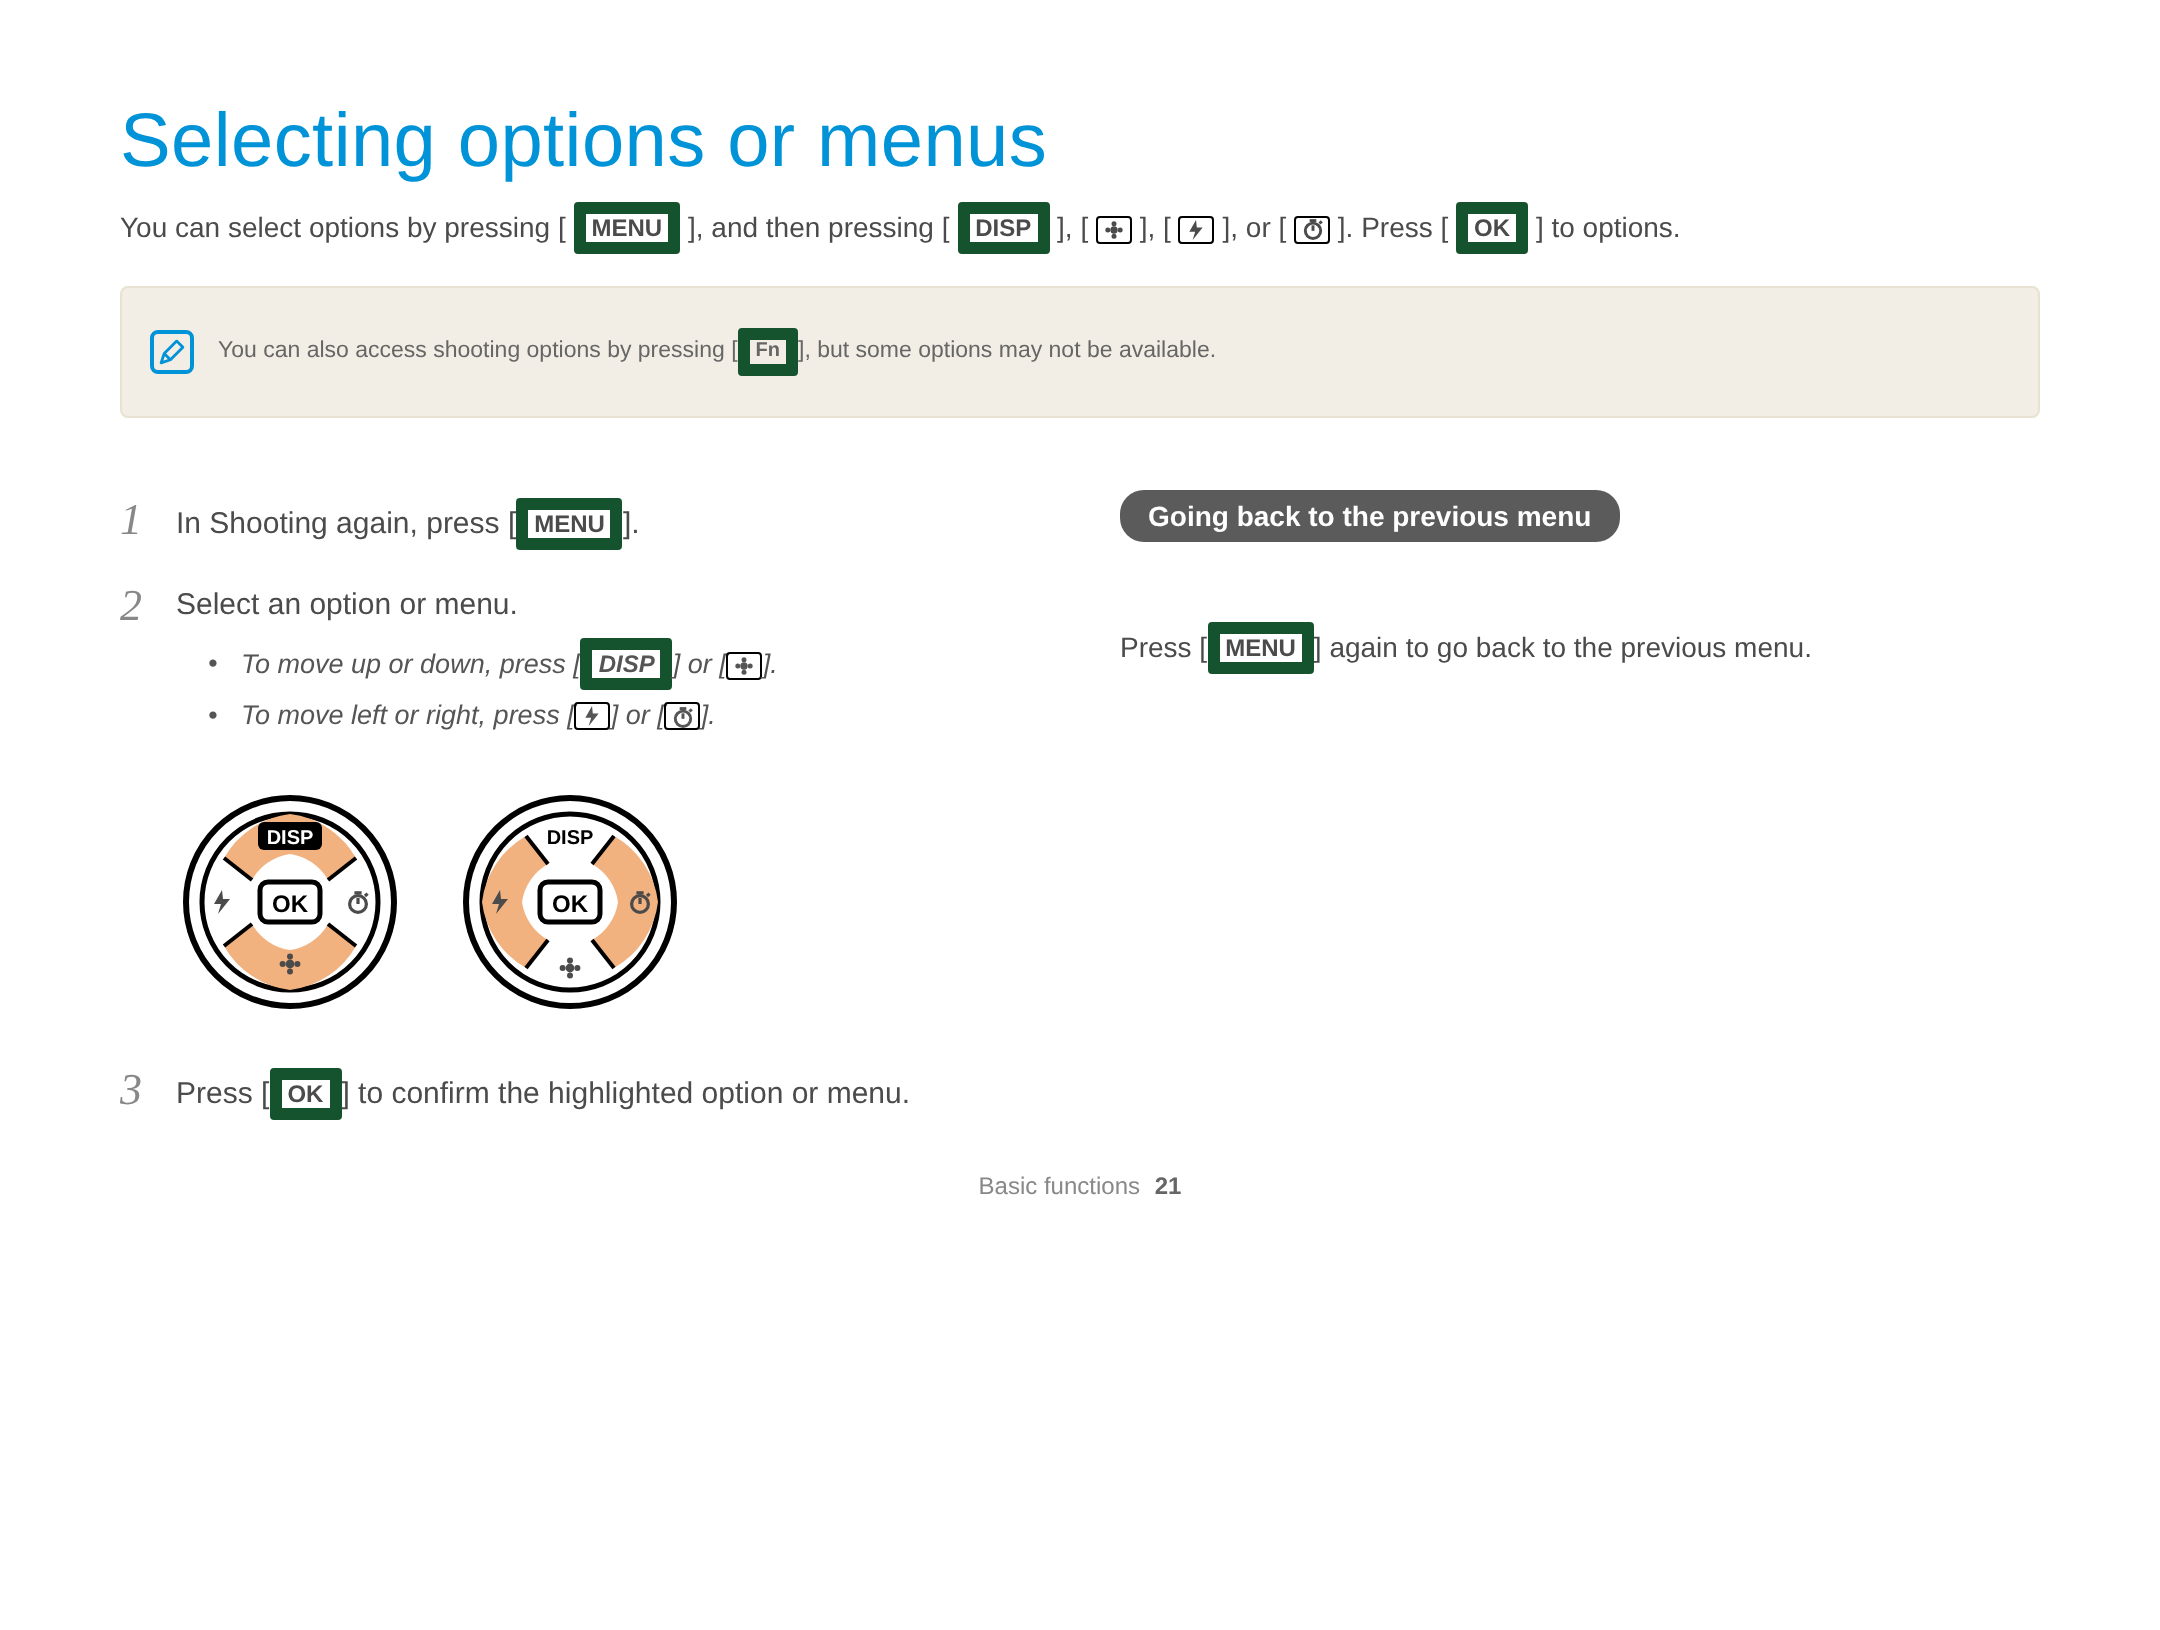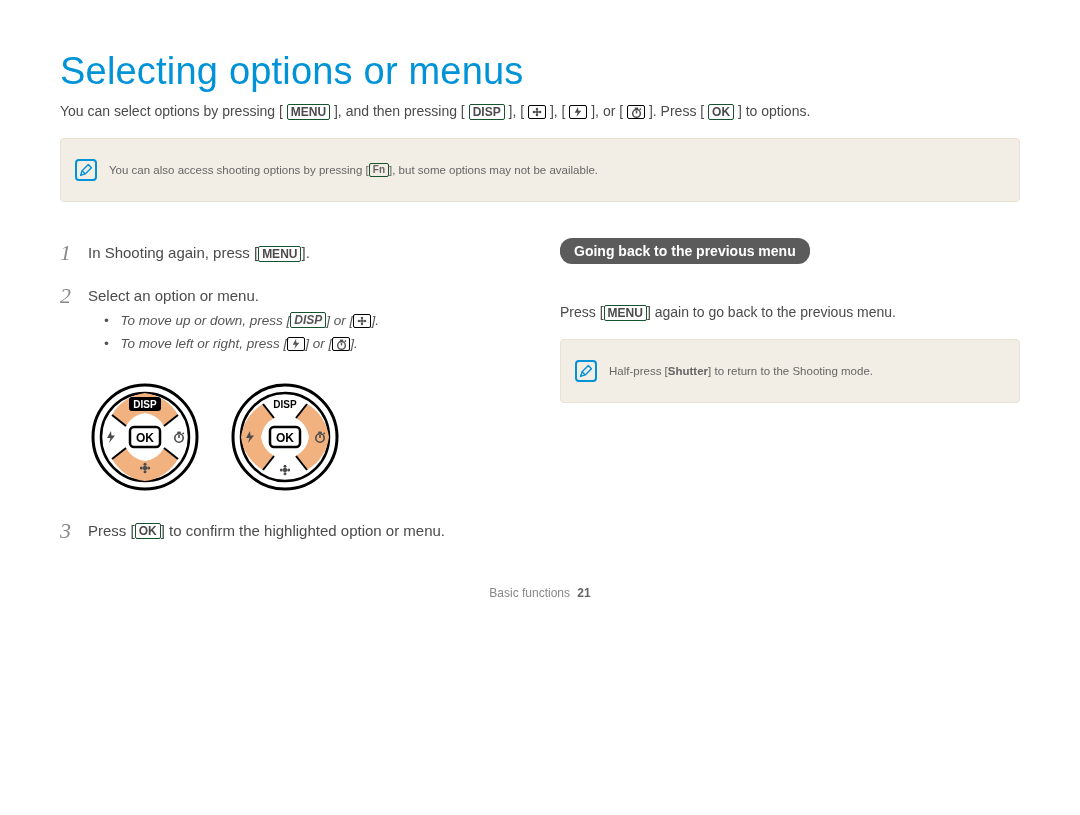--- a/index.html
+++ b/index.html
@@ -36,21 +36,21 @@
     font-size: 14px;
     margin-bottom: 16px;
     line-height: 1.5;
   }
   .btn-label {
     display: inline-block;
     font-weight: 700;
     font-family: Arial, sans-serif;
     font-size: 12px;
     padding: 1px 3px;
-    border: 1px solid #14532d;
+    border: 6px solid #14532d;
     border-radius: 2px;
     line-height: 1;
     vertical-align: 0.5px;
   }
   .btn-icon {
     display: inline-flex;
     align-items: center;
     justify-content: center;
     width: 18px;
     height: 14px;
@@ -344,30 +344,20 @@
       </div>
 
     </div>
 
     <div class="col">
       <div class="pill">Going back to the previous menu</div>
       <div class="subtext">
         <span>Press [</span><span class="btn-label">MENU</span><span>] again to go back to the previous menu.</span>
       </div>
 
-      <div class="note">
-        <div class="note-icon">
-          <svg viewBox="0 0 18 18" width="14" height="14">
-              <use href="#pencil-icon"></use>
-            </svg>
-        </div>
-        <div>
-          <span>Half-press [</span><b>Shutter</b><span>] to return to the Shooting mode.</span>
-        </div>
-      </div>
     </div>
 
   </div>
 
   <div class="footer">
     <span>Basic functions</span>
     <span class="pnum">21</span>
   </div>
 
 </div>

